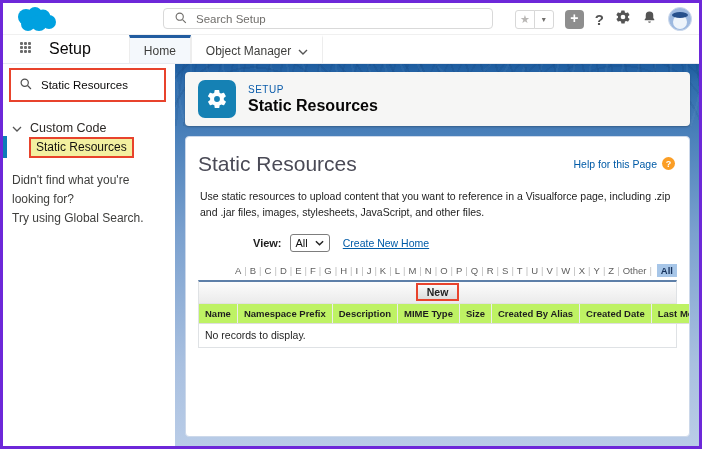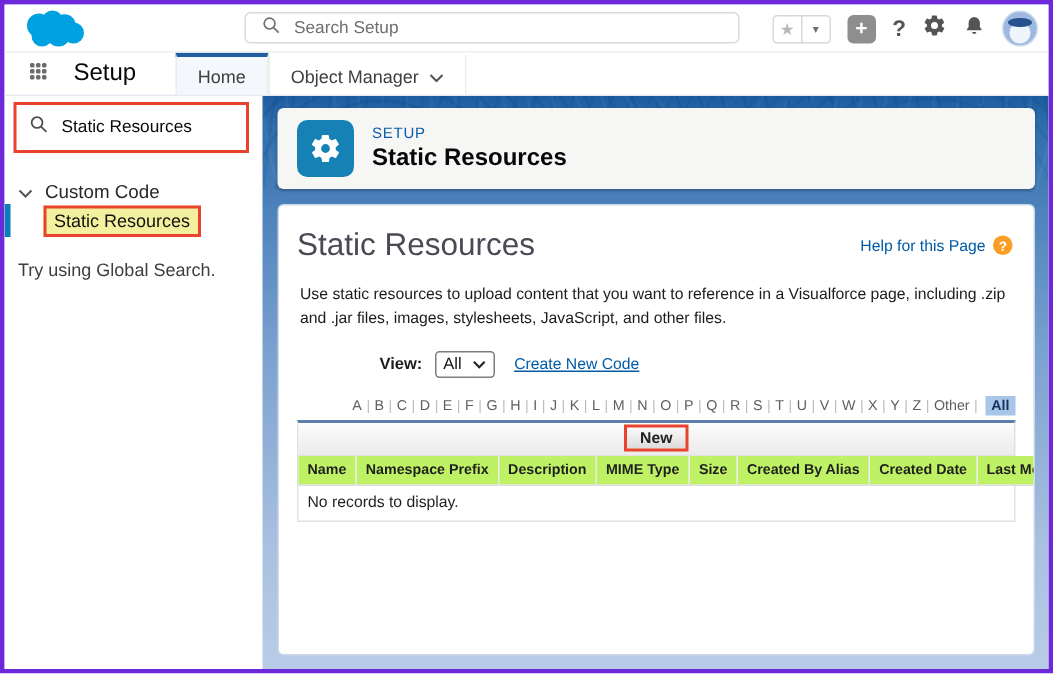--- a/index.html
+++ b/index.html
@@ -24,21 +24,21 @@
   .avatar { width:24px; height:24px; border-radius:50%; background:#9db9e0; border:1px solid #ccd9ec; overflow:hidden; position:relative; }
   .avatar .face { position:absolute; left:4px; top:7px; width:14px; height:14px; border-radius:50%; background:#eef4fb; }
   .avatar .cap { position:absolute; left:3px; top:4px; width:16px; height:6px; border-radius:50%; background:#27508c; }
   
   .navbar { position:absolute; top:32px; left:0; right:0; height:29px; background:#fff; border-bottom:1px solid #e6eaf0; display:flex; z-index:4; }
   .waffle { width:14px; height:14px; display:grid; grid-template-columns:repeat(3,4px); grid-template-rows:repeat(3,4px); align-self:center; margin-left:17px; }
   .waffle i { width:3px; height:3px; background:#6b6b6b; border-radius:1px; }
   .app-name { align-self:center; margin-left:15px; font-size:16px; color:#080707; }
   .tabs { display:flex; margin-left:26px; height:100%; }
   .tab { display:flex; align-items:center; gap:7px; padding:0 14px; font-size:12px; color:#3e3e3c; border-left:1px solid #ededed; border-right:1px solid #ededed; border-top:3px solid transparent; }
-  .tab.active { background:#f4f8fc; border-top-color:#215ca0; }
+  .tab.active { background:#f4f8fc; border-top-color:#215ca0;margin-left:12px; }
   
   .content { position:absolute; top:61px; left:0; right:0; bottom:0; display:flex; }
   .sidebar { width:172px; flex:none; background:#fff; position:relative; }
   .quick-find { position:absolute; left:6px; top:4px; width:157px; height:34px; border:2px solid #e8432c; background:#fff; display:flex; align-items:center; gap:9px; padding-left:9px; }
   .quick-find .val { font-size:11.5px; color:#080707; }
   .tree-section { position:absolute; top:57px; left:9px; display:flex; align-items:center; gap:8px; font-size:12.5px; color:#2b2826; }
   .tree-item { position:absolute; top:73px; left:0; right:0; height:20px; }
   .tree-item .bar { position:absolute; left:0; top:-1px; height:22px; width:4px; background:#0b7db8; }
   .tree-item .label { position:absolute; left:26px; top:0; padding:1px 5px 2px; background:#f3f0a0; border:2px solid #e8432c; font-size:12px; color:#14110e; white-space:nowrap; }
   .sidebar-help { position:absolute; top:107px; left:9px; right:6px; font-size:12px; color:#3e3e3c; line-height:1.6; }
@@ -176,20 +176,21 @@
               <polyline points="1,1 5,5 9,1" fill="none" stroke="#555" stroke-width="1.3"></polyline>
             </svg>
         </span>
         <span>Custom Code</span>
       </div>
       <div class="tree-item">
         <span class="bar"></span>
         <span class="label">Static Resources</span>
       </div>
       <div class="sidebar-help">
+        <div>Didn't find what you're looking for?</div>
         <div>Try using Global Search.</div>
       </div>
     </div>
 
     <div class="main">
 
       <div class="banner-card">
         <span class="gear-tile">
           <svg width="22" height="22" viewBox="0 0 24 24">
               <path fill="#ffffff" d="M19.4 13a7.5 7.5 0 0 0 .1-1 7.5 7.5 0 0 0-.1-1l2.1-1.6a.5.5 0 0 0 .1-.6l-2-3.5a.5.5 0 0 0-.6-.2l-2.5 1a7.7 7.7 0 0 0-1.7-1l-.4-2.6a.5.5 0 0 0-.5-.4h-4a.5.5 0 0 0-.5.4l-.4 2.6a7.7 7.7 0 0 0-1.7 1l-2.5-1a.5.5 0 0 0-.6.2l-2 3.5a.5.5 0 0 0 .1.6L4.5 11a7.5 7.5 0 0 0 0 2l-2.1 1.6a.5.5 0 0 0-.1.6l2 3.5c.1.2.4.3.6.2l2.5-1a7.7 7.7 0 0 0 1.7 1l.4 2.6c0 .2.2.4.5.4h4c.2 0 .5-.2.5-.4l.4-2.6a7.7 7.7 0 0 0 1.7-1l2.5 1c.2.1.5 0 .6-.2l2-3.5a.5.5 0 0 0-.1-.6L19.4 13zM12 15.2a3.2 3.2 0 1 1 0-6.4 3.2 3.2 0 0 1 0 6.4z"></path>
@@ -210,21 +211,21 @@
         <div class="desc">Use static resources to upload content that you want to reference in a Visualforce page, including .zip and .jar files, images, stylesheets, JavaScript, and other files.</div>
 
         <div class="view-row">
           <span class="view-label">View:</span>
           <span class="view-select">
             <span>All</span>
             <svg width="9" height="6" viewBox="0 0 10 6">
                 <polyline points="1,1 5,5 9,1" fill="none" stroke="#222" stroke-width="1.6"></polyline>
               </svg>
           </span>
-          <span class="create-view">Create New Code</span>
+          <span class="create-view">Create New Home</span>
         </div>
 
         <div class="alphabet"><span class="letter">A</span><span class="sep">|</span><span class="letter">B</span><span class="sep">|</span><span class="letter">C</span><span class="sep">|</span><span class="letter">D</span><span class="sep">|</span><span class="letter">E</span><span class="sep">|</span><span class="letter">F</span><span class="sep">|</span><span class="letter">G</span><span class="sep">|</span><span class="letter">H</span><span class="sep">|</span><span class="letter">I</span><span class="sep">|</span><span class="letter">J</span><span class="sep">|</span><span class="letter">K</span><span class="sep">|</span><span class="letter">L</span><span class="sep">|</span><span class="letter">M</span><span class="sep">|</span><span class="letter">N</span><span class="sep">|</span><span class="letter">O</span><span class="sep">|</span><span class="letter">P</span><span class="sep">|</span><span class="letter">Q</span><span class="sep">|</span><span class="letter">R</span><span class="sep">|</span><span class="letter">S</span><span class="sep">|</span><span class="letter">T</span><span class="sep">|</span><span class="letter">U</span><span class="sep">|</span><span class="letter">V</span><span class="sep">|</span><span class="letter">W</span><span class="sep">|</span><span class="letter">X</span><span class="sep">|</span><span class="letter">Y</span><span class="sep">|</span><span class="letter">Z</span><span class="sep">|</span><span class="letter">Other</span><span class="sep">|</span><span class="letter sel">All</span></div>
 
         <div class="list-wrap">
           <div class="toolbar">
             <span class="new-btn">New</span>
           </div>
           <table class="list">
             <thead>

